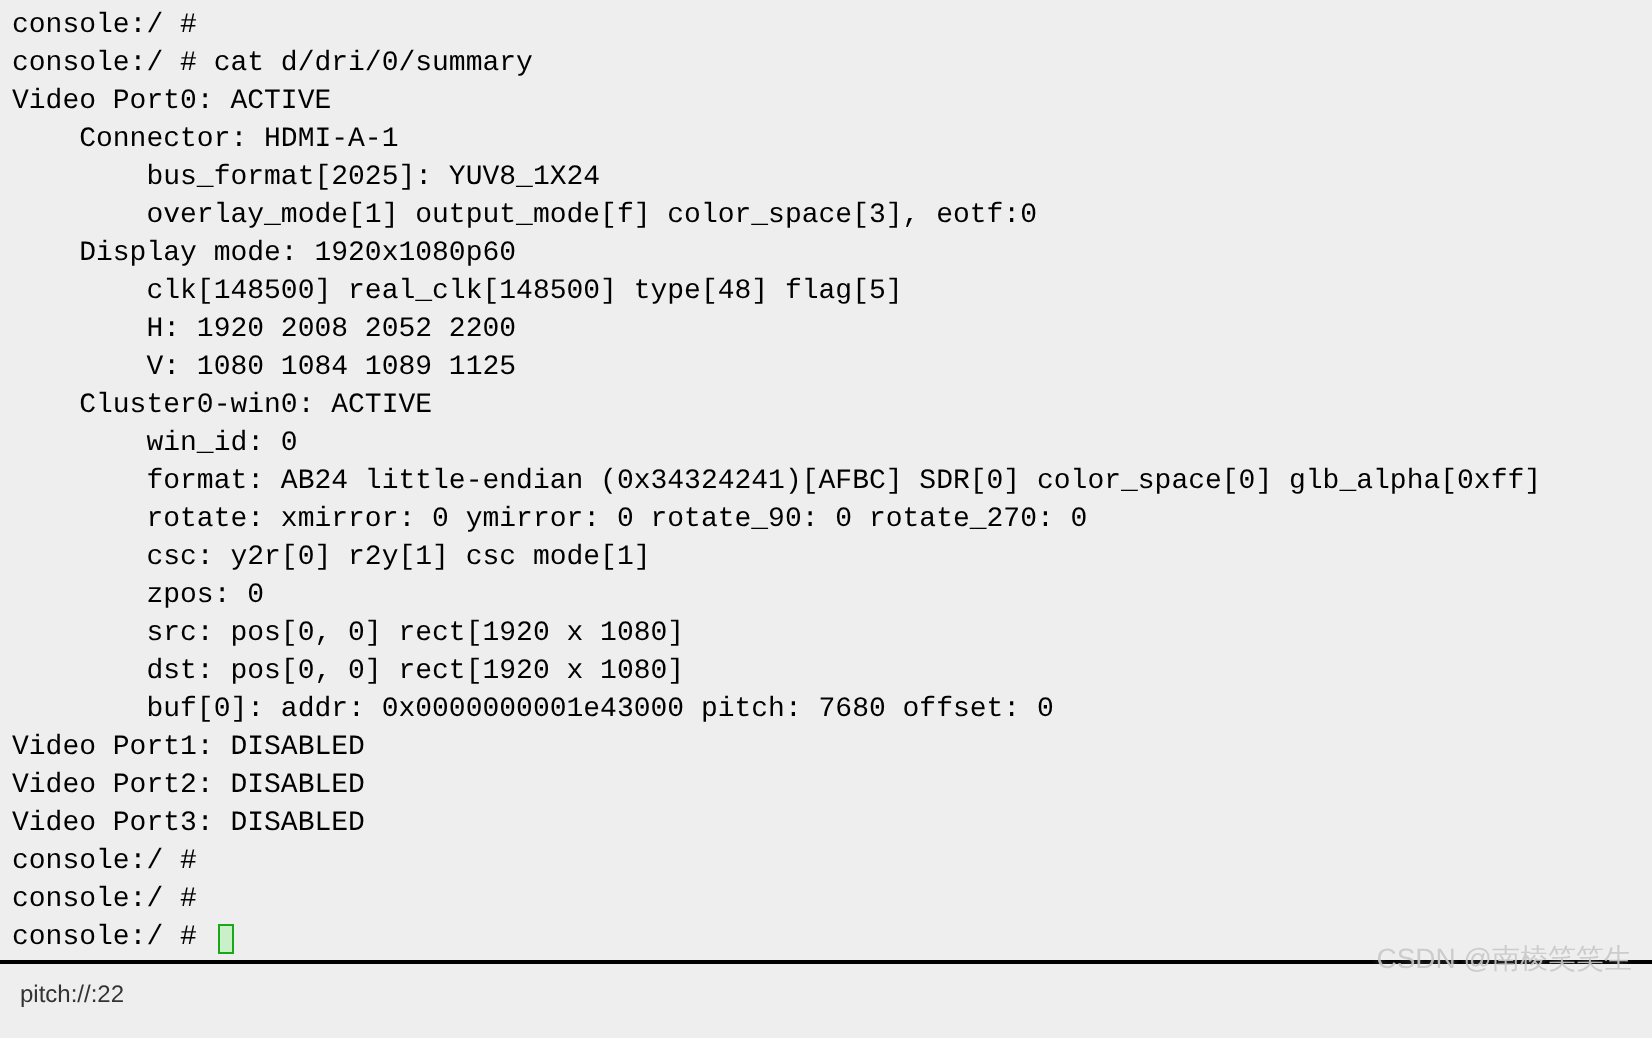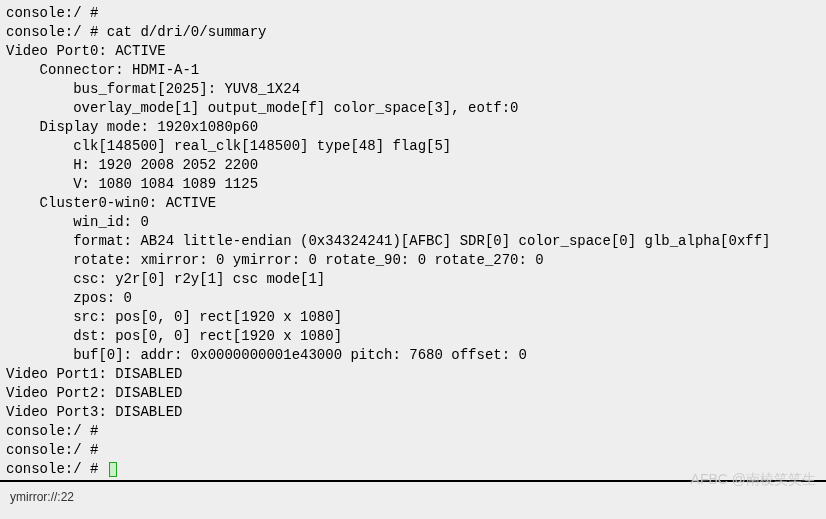--- a/index.html
+++ b/index.html
@@ -50,16 +50,16 @@
     text-shadow: 0 0 3px rgba(255,255,255,0.3);
     pointer-events: none;
   }
 </style>
 </head>
 <body>
 
 <div class="terminal" id="term"><div class="line">console:/ #</div><div class="line">console:/ # cat d/dri/0/summary</div><div class="line">Video Port0: ACTIVE</div><div class="line">    Connector: HDMI-A-1</div><div class="line">        bus_format[2025]: YUV8_1X24</div><div class="line">        overlay_mode[1] output_mode[f] color_space[3], eotf:0</div><div class="line">    Display mode: 1920x1080p60</div><div class="line">        clk[148500] real_clk[148500] type[48] flag[5]</div><div class="line">        H: 1920 2008 2052 2200</div><div class="line">        V: 1080 1084 1089 1125</div><div class="line">    Cluster0-win0: ACTIVE</div><div class="line">        win_id: 0</div><div class="line">        format: AB24 little-endian (0x34324241)[AFBC] SDR[0] color_space[0] glb_alpha[0xff]</div><div class="line">        rotate: xmirror: 0 ymirror: 0 rotate_90: 0 rotate_270: 0</div><div class="line">        csc: y2r[0] r2y[1] csc mode[1]</div><div class="line">        zpos: 0</div><div class="line">        src: pos[0, 0] rect[1920 x 1080]</div><div class="line">        dst: pos[0, 0] rect[1920 x 1080]</div><div class="line">        buf[0]: addr: 0x0000000001e43000 pitch: 7680 offset: 0</div><div class="line">Video Port1: DISABLED</div><div class="line">Video Port2: DISABLED</div><div class="line">Video Port3: DISABLED</div><div class="line">console:/ #</div><div class="line">console:/ #</div><div class="line"><span>console:/ # </span><span class="cursor"></span></div></div>
 
 <div class="status-bar">
-  <span>ymirror://:22</span>
+  <span>pitch://:22</span>
 </div>
 
-<div class="watermark">AFBC @南棱笑笑生</div>
+<div class="watermark">CSDN @南棱笑笑生</div>
 
 </body></html>

